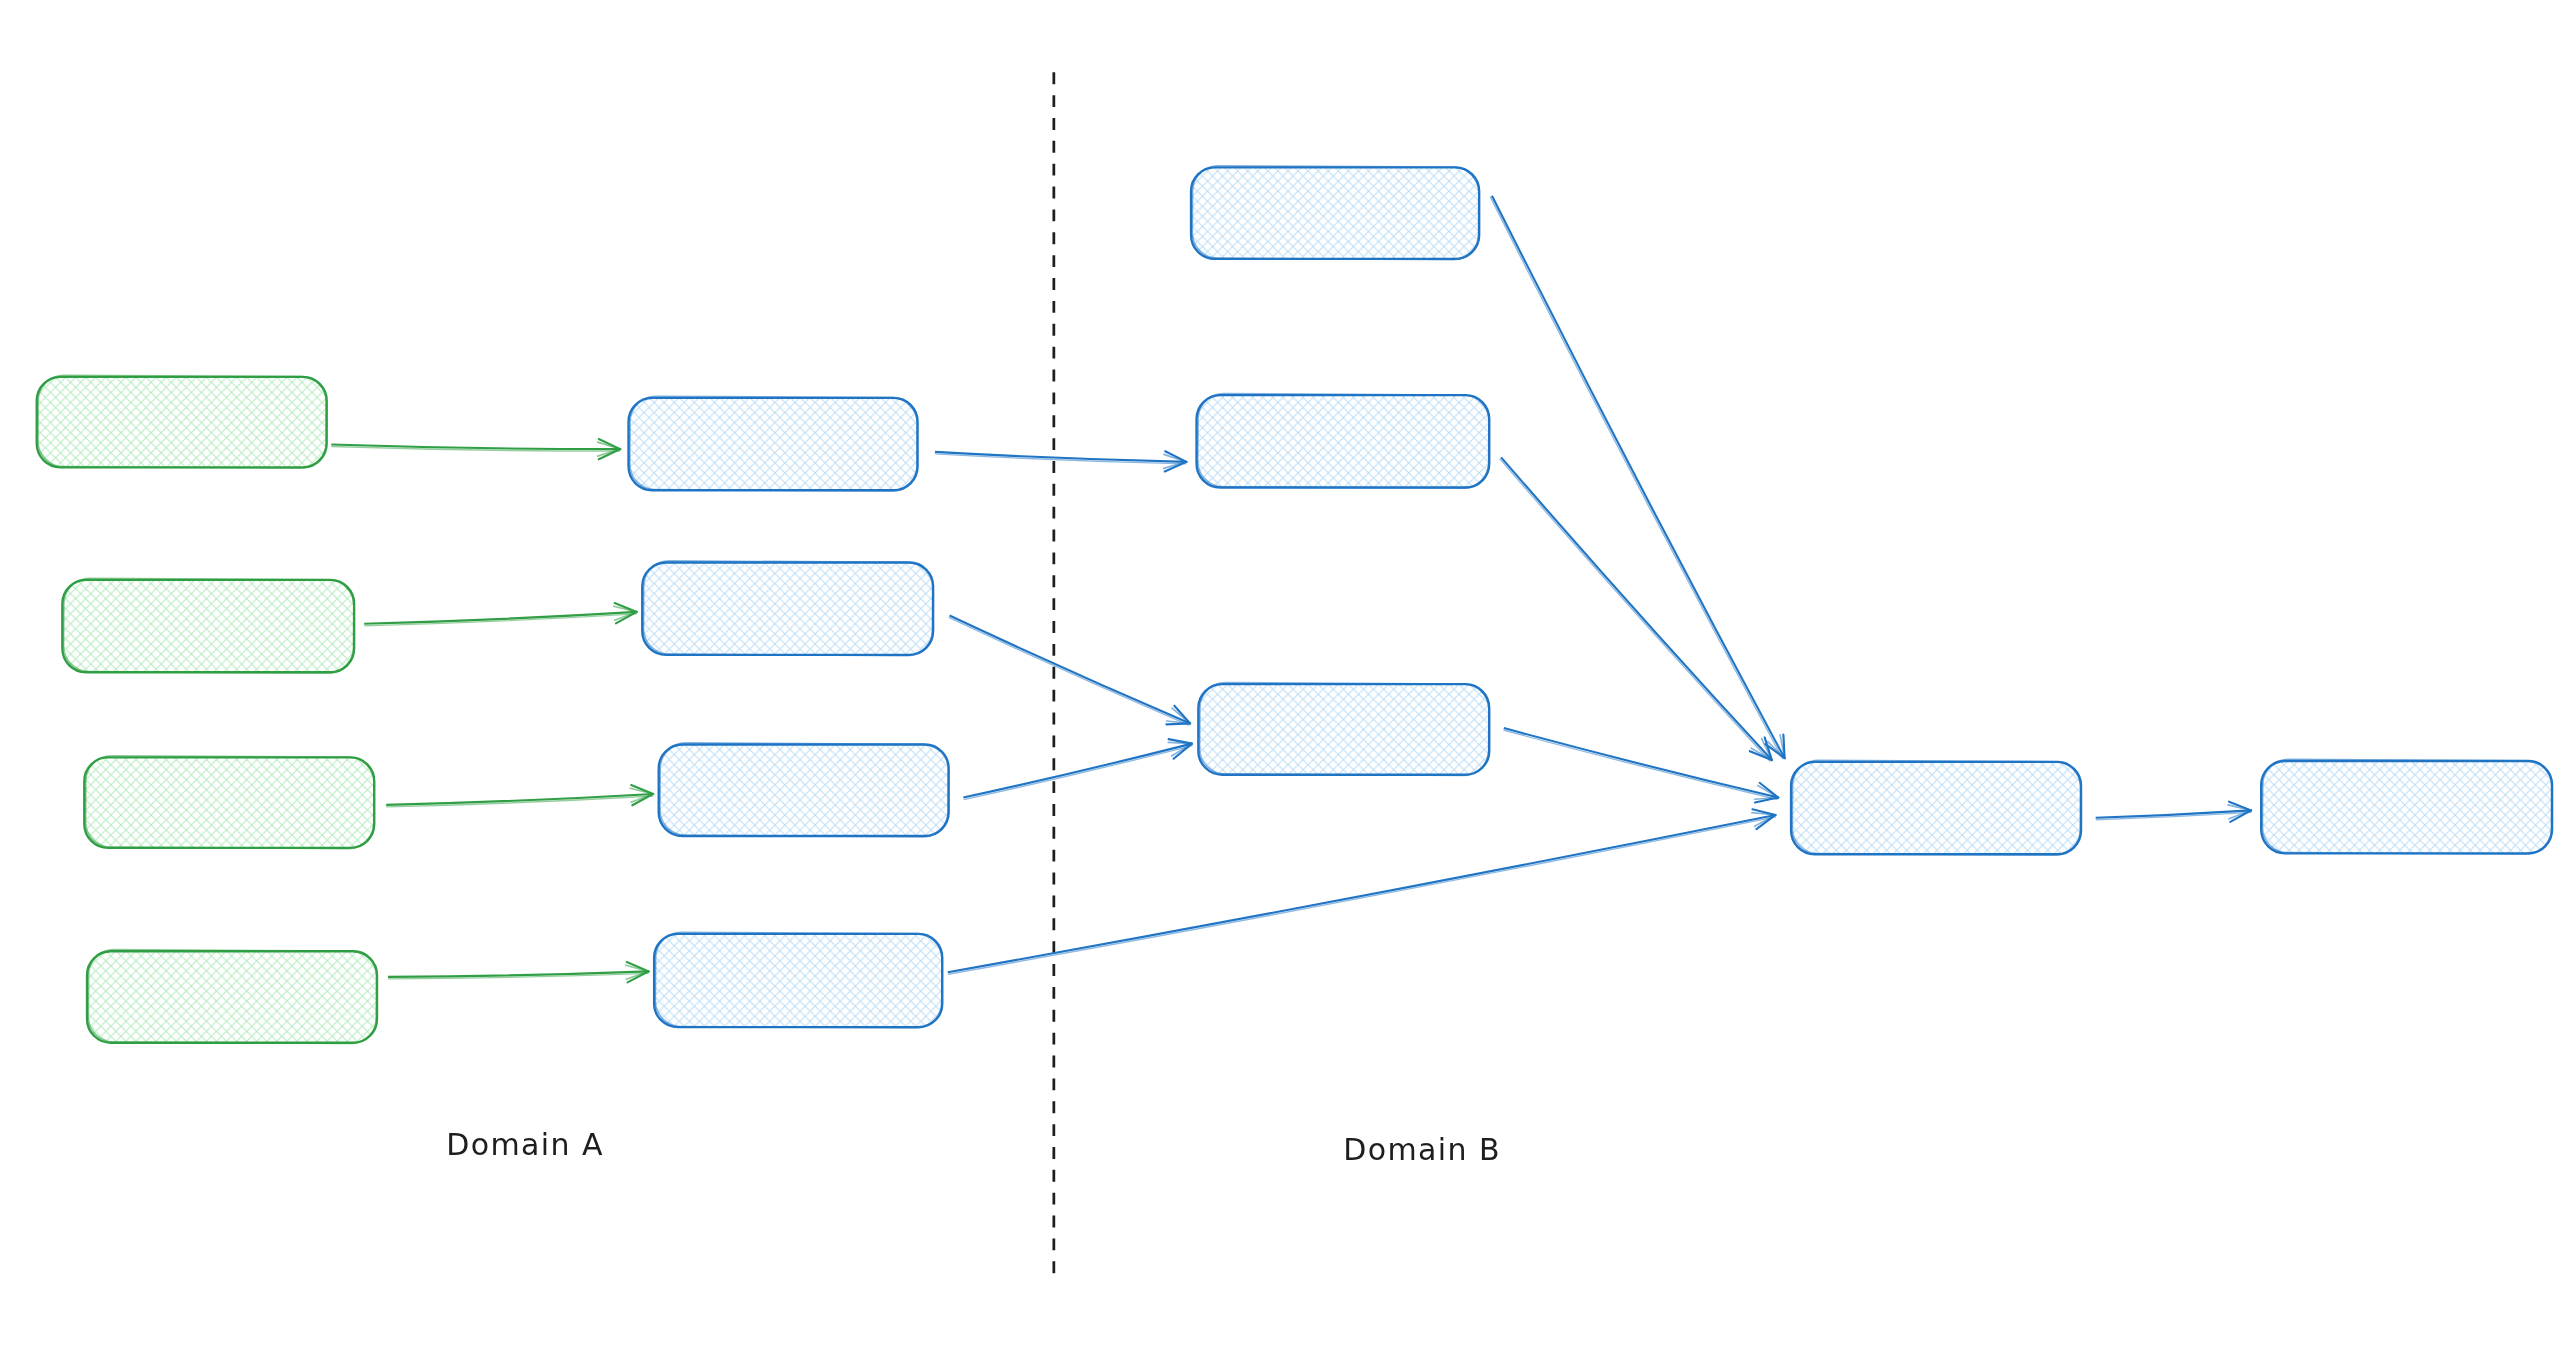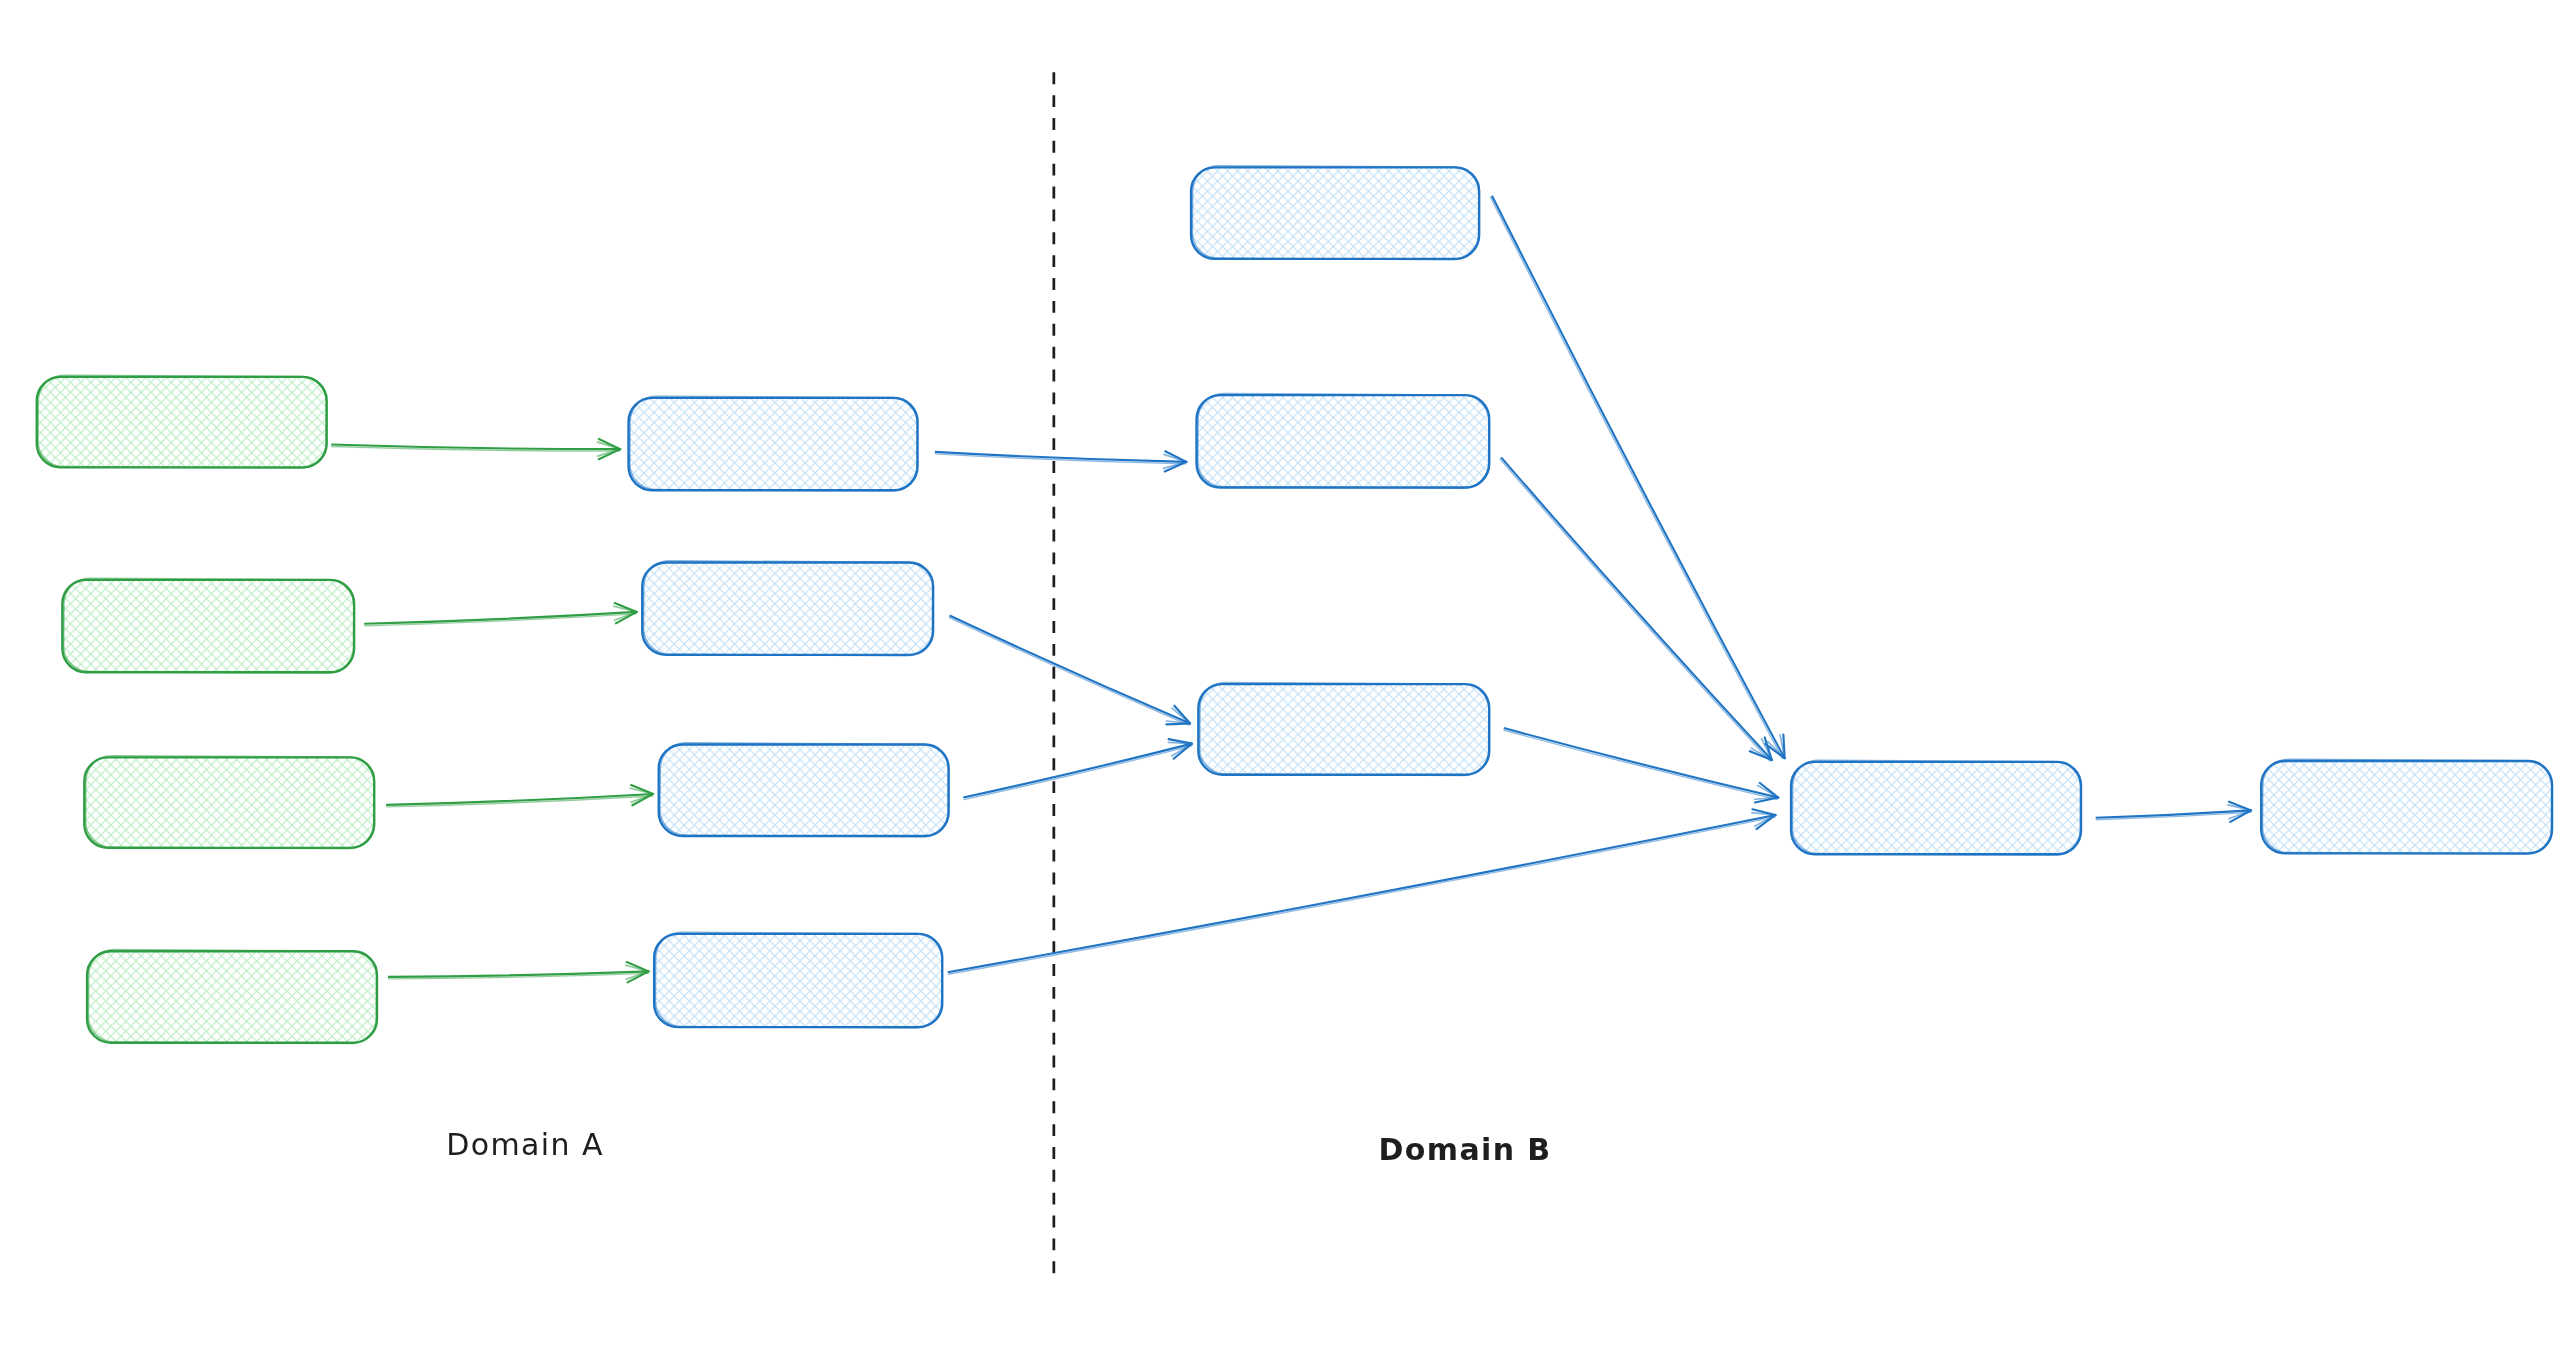--- a/index.html
+++ b/index.html
@@ -188,15 +188,15 @@
       <g>
         <path d="M2291 894 Q2376.0666666666666 891.4166666666666 2461 886" fill="none" stroke="#1f74c4" stroke-width="2.3"></path>
         <path d="M2291 894 Q2376.0666666666666 891.4166666666666 2461 886" fill="none" stroke="#1f74c4" stroke-width="1.5" opacity="0.5" transform="translate(0.10341496716787313 2.197568052317304)"></path>
         <line x1="2461" y1="886" x2="2436.8193049410147" y2="876.4452113333483" stroke="#1f74c4" stroke-width="2.3" opacity="1" stroke-linecap="round"></line>
         <line x1="2461" y1="886" x2="2438.228995370599" y2="898.5491572692273" stroke="#1f74c4" stroke-width="2.3" opacity="1" stroke-linecap="round"></line>
         <line x1="2461" y1="886" x2="2435.722583982741" y2="879.9129449246436" stroke="#1f74c4" stroke-width="1.8" opacity="0.55" stroke-linecap="round"></line>
         <line x1="2461" y1="886" x2="2436.700638474627" y2="895.248839357412" stroke="#1f74c4" stroke-width="1.8" opacity="0.55" stroke-linecap="round"></line>
       </g>
     </svg>
   <div class="domain-label" id="label-domain-a" style="left: 525px; top: 1144px;">Domain A</div>
-  <div class="domain-label" id="label-domain-b" style="left: 1465px; top: 1149px; font-weight: bold;">Domain B</div>
+  <div class="domain-label" id="label-domain-b" style="left: 1422px; top: 1149px;">Domain B</div>
 </div>
 
 
 </body></html>

